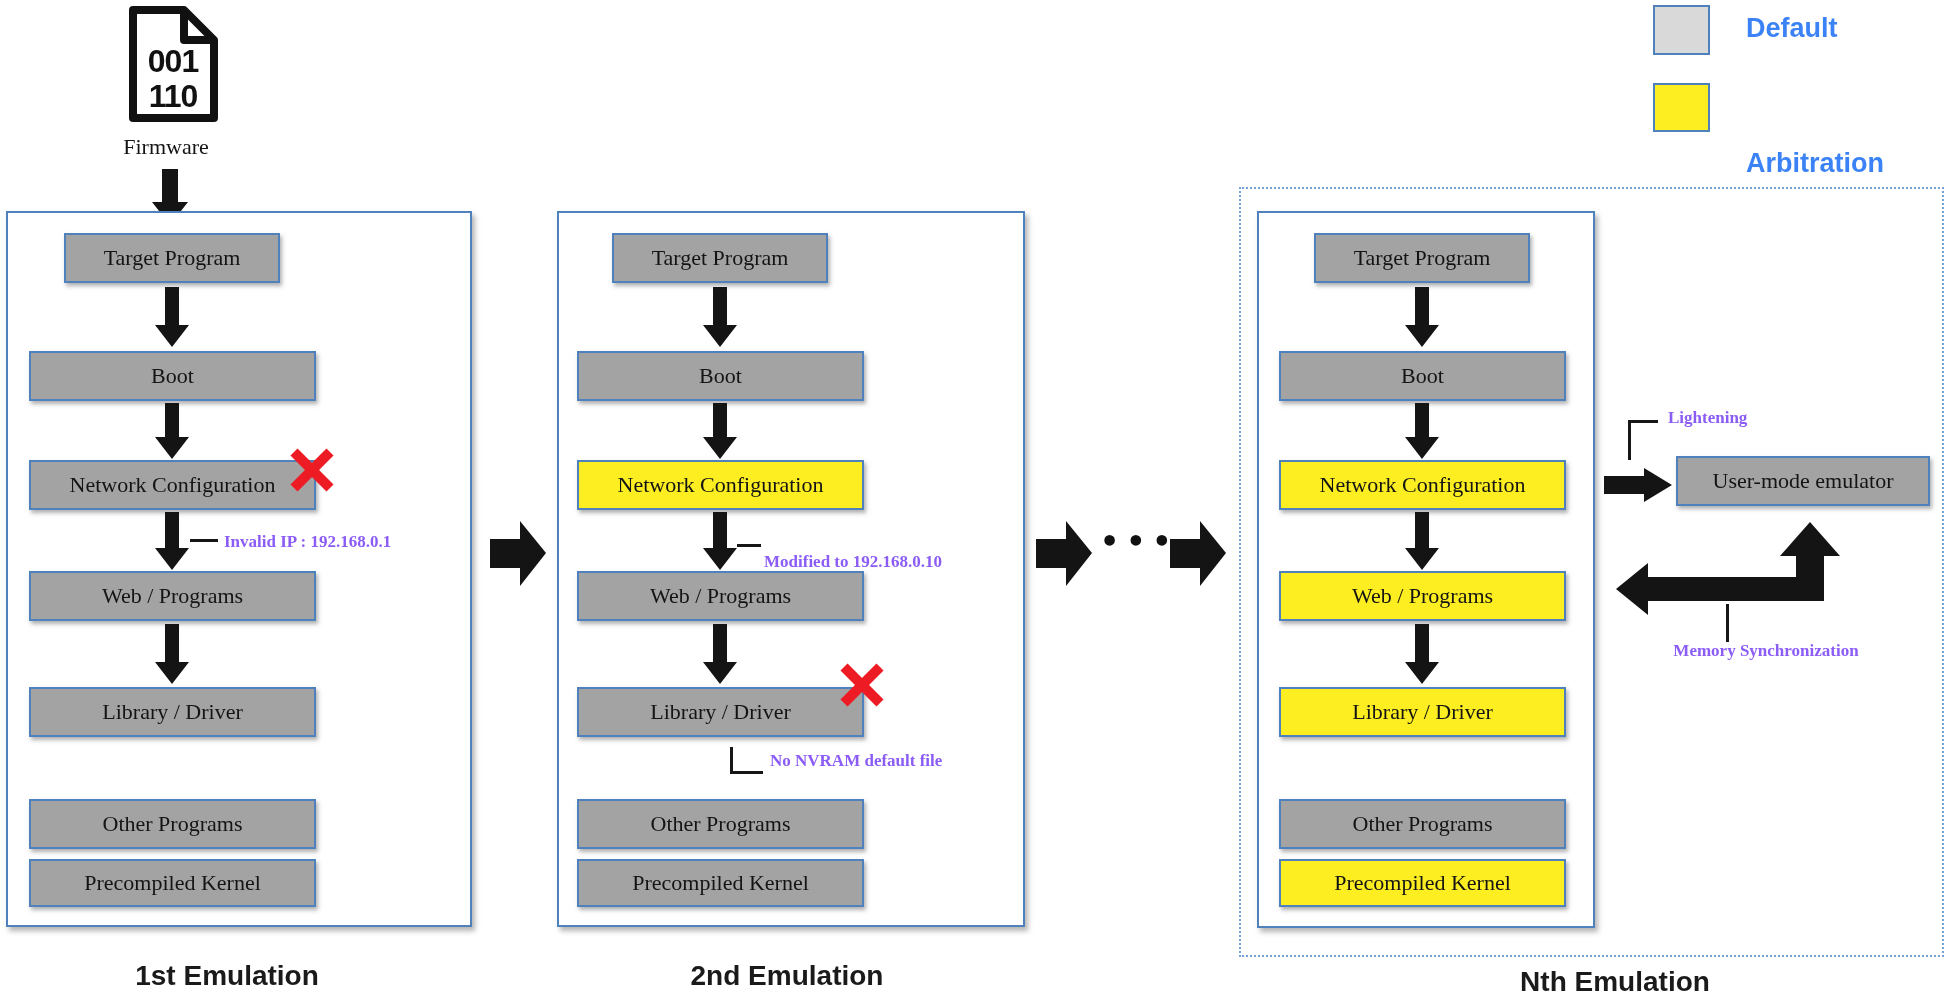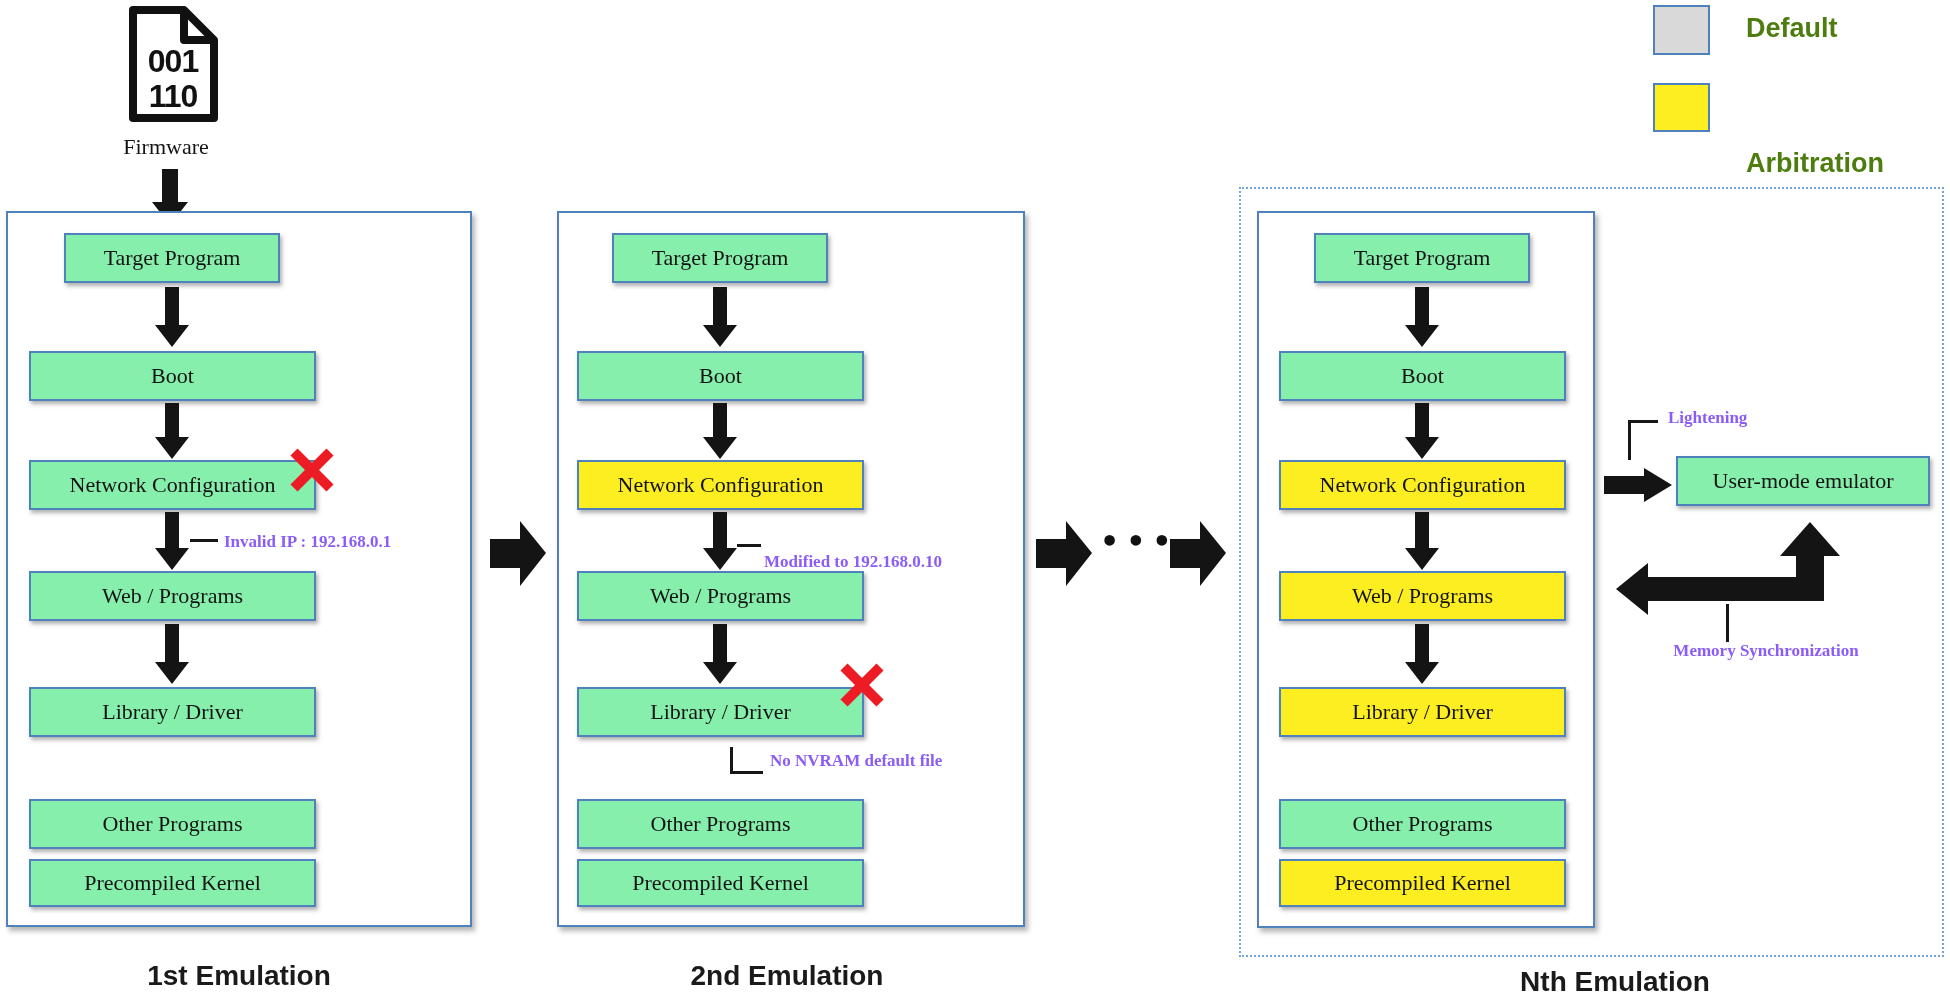--- a/index.html
+++ b/index.html
@@ -3,29 +3,29 @@
 <meta charset="utf-8">
 <style>
   html,body{margin:0;padding:0;background:#ffffff;}
   .canvas{position:relative;width:1950px;height:996px;background:#ffffff;overflow:hidden;
           font-family:"Liberation Serif","DejaVu Serif",serif;}
   .abs{position:absolute;}
   .panel{position:absolute;border:2px solid #4f81bd;background:#ffffff;
          box-shadow:3px 4px 5px rgba(120,120,120,.55);box-sizing:border-box;}
   .dotted-panel{position:absolute;border:2px dotted #74a3d8;background:transparent;box-sizing:border-box;}
   .fbox{position:absolute;box-sizing:border-box;height:50px;border:2px solid #4f81bd;
-        background:#86efac;display:flex;align-items:center;justify-content:center;
+        background:#a3a3a3;display:flex;align-items:center;justify-content:center;
         font-size:22px;color:#141414;box-shadow:2px 3px 4px rgba(100,100,100,.5);
         white-space:nowrap;}
   .fbox.yellow{background:#fcee21;}
   .note{position:absolute;font-weight:bold;font-size:17px;color:#8b5cf6;white-space:nowrap;}
   .title{position:absolute;font-family:"Liberation Sans","DejaVu Sans",sans-serif;
          font-weight:bold;font-size:28px;color:#1a1a1a;width:420px;text-align:center;}
   .legend-label{position:absolute;font-family:"Liberation Sans","DejaVu Sans",sans-serif;
-                font-weight:bold;font-size:27px;color:#4d7c0f;white-space:nowrap;}
+                font-weight:bold;font-size:27px;color:#3b82f6;white-space:nowrap;}
   .swatch{position:absolute;border:2px solid #4f81bd;box-sizing:border-box;}
   .line{position:absolute;background:#161616;}
   .ellipsis{position:absolute;font-family:"DejaVu Sans",sans-serif;font-weight:bold;
             font-size:30px;letter-spacing:7px;color:#111;}
   svg{display:block;}
 </style>
 </head>
 <body>
 
 <div class="canvas">
@@ -67,21 +67,21 @@
     </svg>
   <div class="line" style="left:190px;top:539px;width:28px;height:3px;"></div>
   <div class="note" style="left:224px;top:532px;">Invalid IP : 192.168.0.1</div>
   <div class="fbox" style="left:29px;top:571px;width:287px;">Web / Programs</div>
   <svg class="abs" style="left:154px;top:624px;" width="36" height="60" viewBox="0 0 36 60">
     <polygon points="11,0 25,0 25,38 35,38 18,60 1,38 11,38" fill="#141414"></polygon>
     </svg>
   <div class="fbox" style="left:29px;top:687px;width:287px;">Library / Driver</div>
   <div class="fbox" style="left:29px;top:799px;width:287px;">Other Programs</div>
   <div class="fbox" style="left:29px;top:859px;width:287px;height:48px;">Precompiled Kernel</div>
-  <div class="title" style="left:29px;top:960px;text-align:center;">1st Emulation</div>
+  <div class="title" style="left:17px;top:960px;text-align:center;">1st Emulation</div>
 
   <svg class="abs" style="left:490px;top:520px;" width="57" height="67" viewBox="0 0 57 67">
     <polygon points="0,19 30,19 30,1 56,33 30,66 30,48 0,48" fill="#141414"></polygon>
     </svg>
 
   <div class="panel" style="left:557px;top:211px;width:468px;height:716px;"></div>
 
   <div class="fbox" style="left:612px;top:233px;width:216px;">Target Program</div>
   <svg class="abs" style="left:702px;top:287px;" width="36" height="60" viewBox="0 0 36 60">
     <polygon points="11,0 25,0 25,38 35,38 18,60 1,38 11,38" fill="#141414"></polygon>

